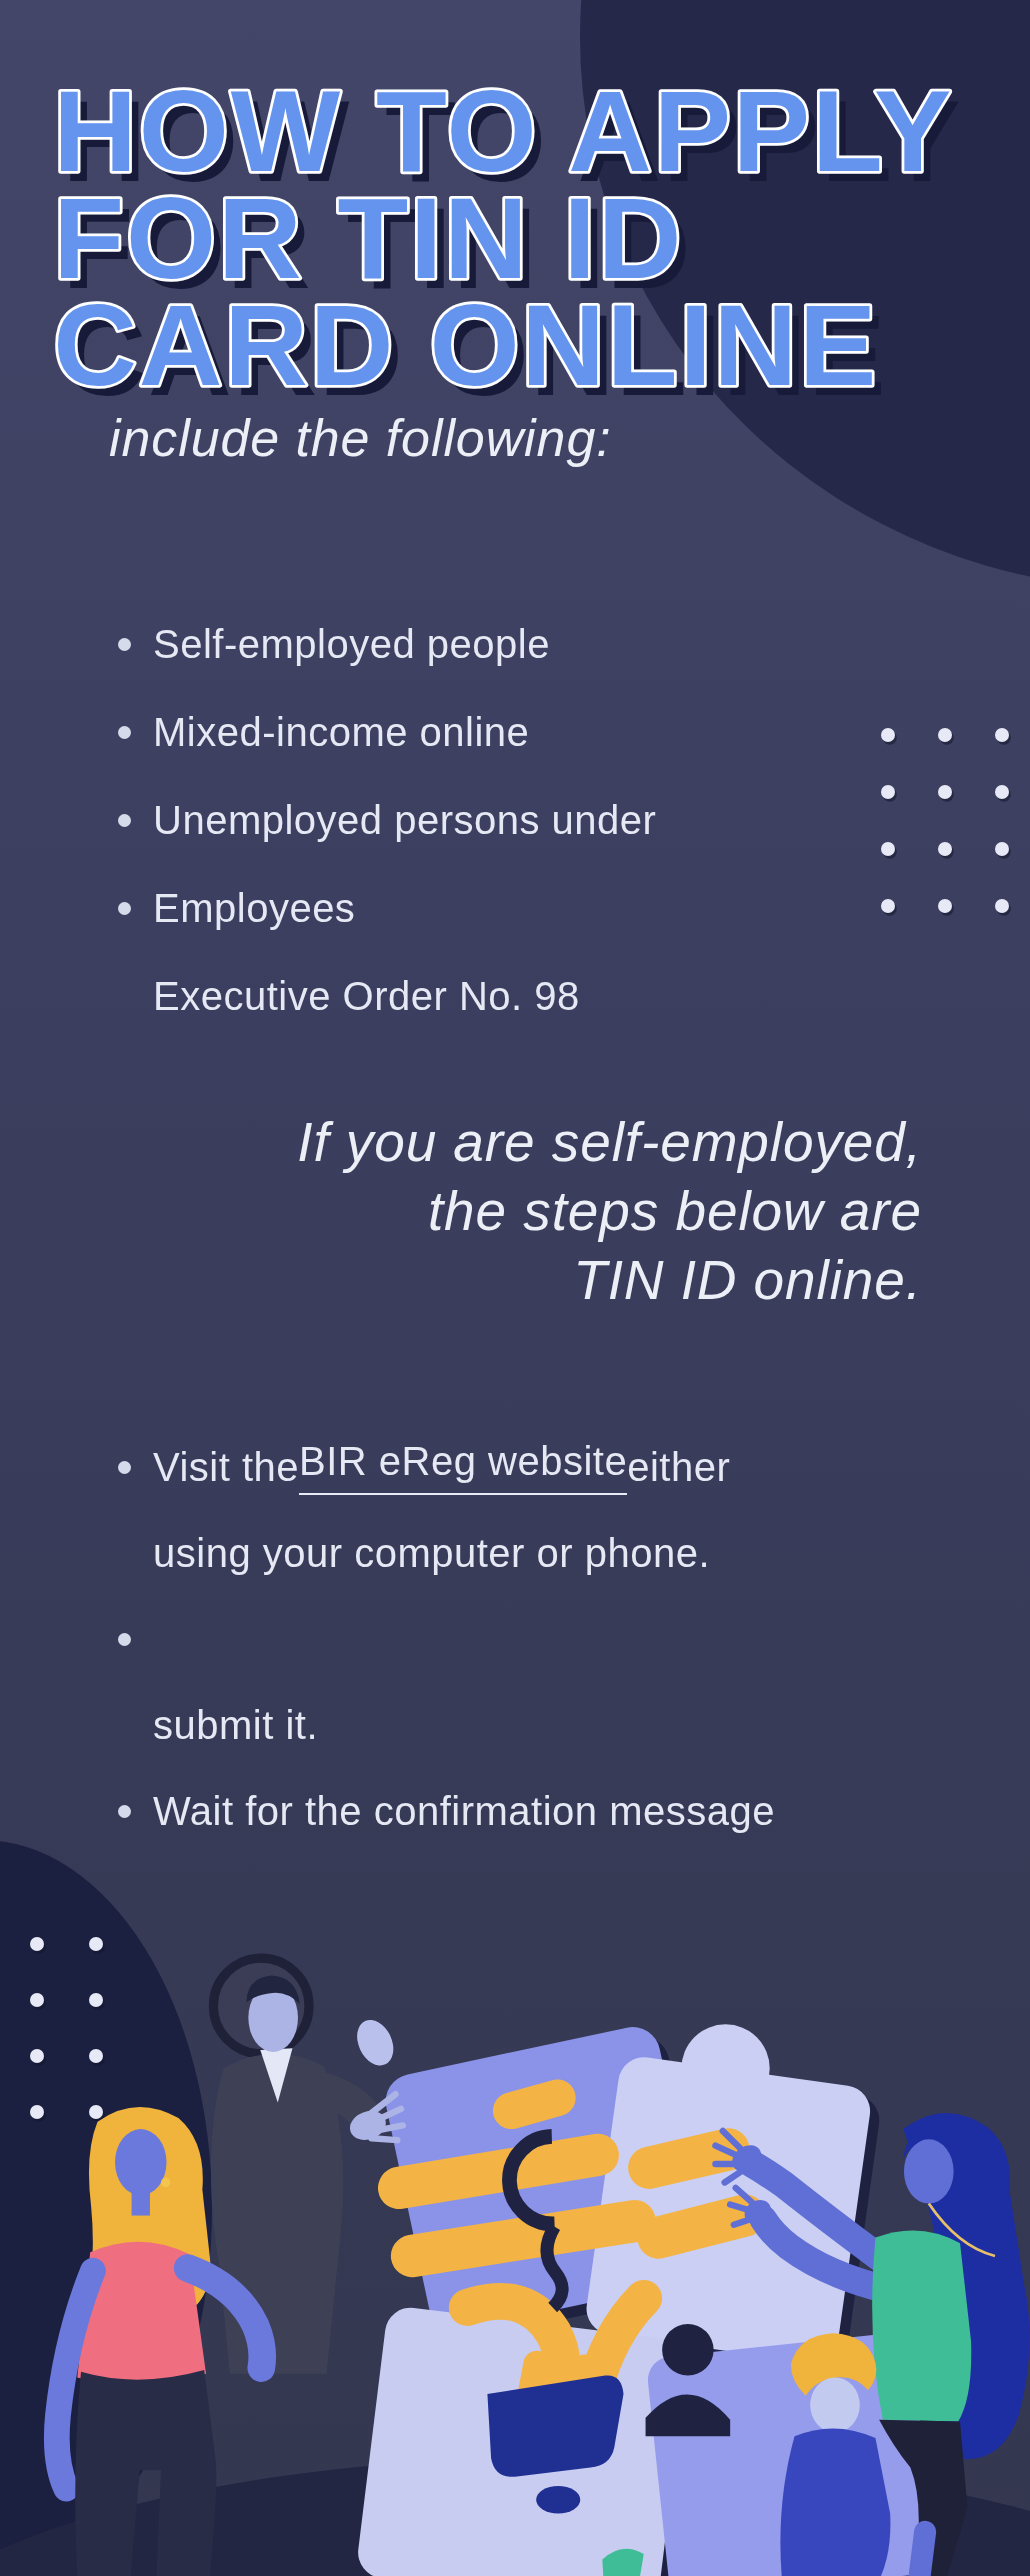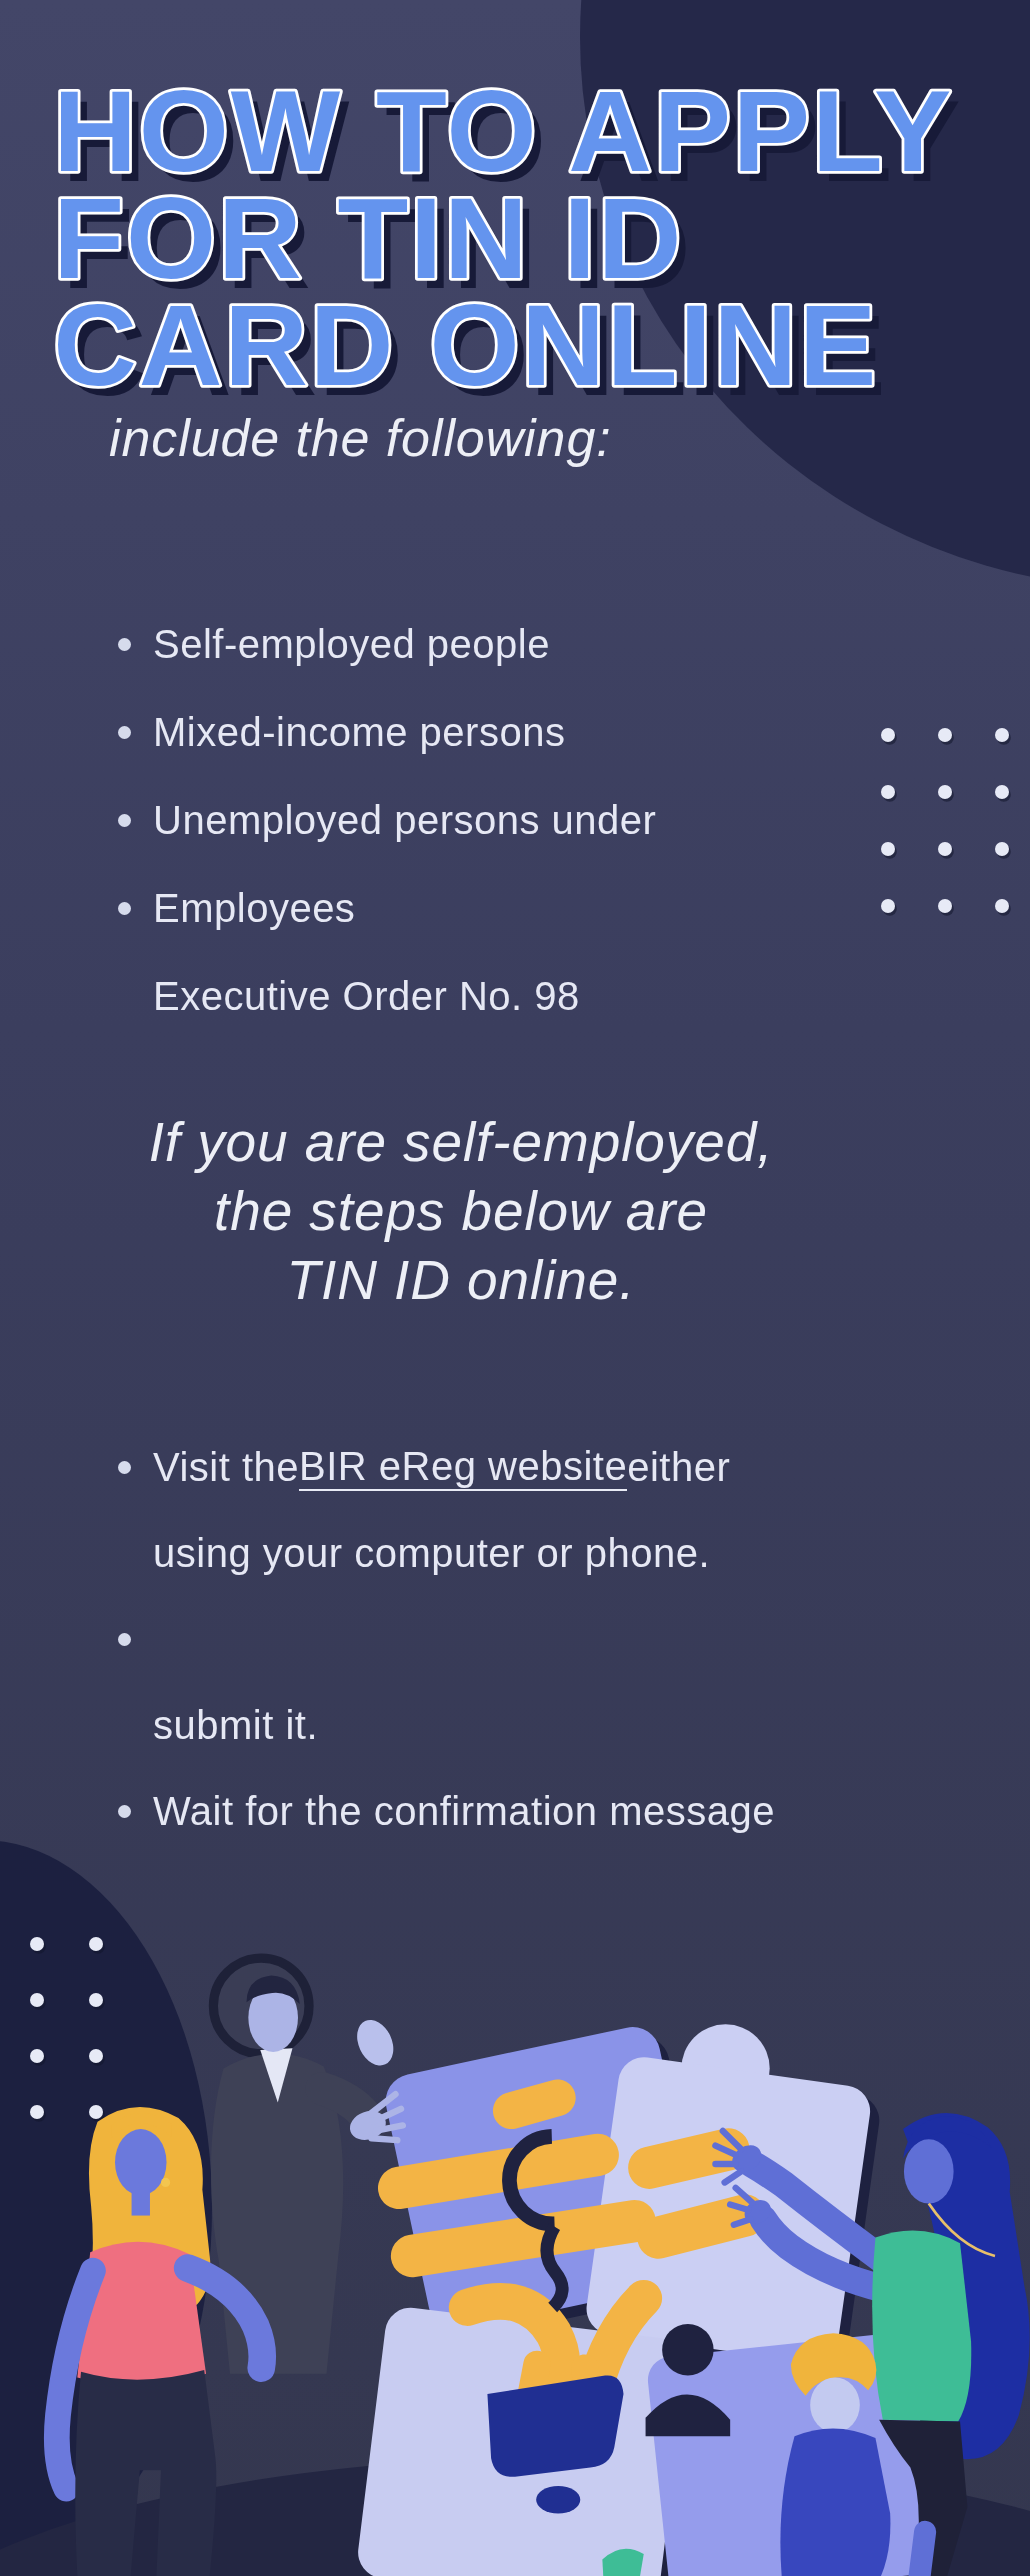--- a/index.html
+++ b/index.html
@@ -13,30 +13,30 @@
   .blob-bl{left:-248px;top:1840px;width:460px;height:736px;background:#1C2040;}
 
   .title-svg{position:absolute;left:0;top:35px;width:1030px;height:368px;}
   .title-svg text{font-family:"Liberation Sans",sans-serif;font-weight:bold;
     font-size:126px;letter-spacing:2px;}
   .t-shadow text{fill:#171A38;}
   .t-main text{fill:#6494EE;stroke:#FFFFFF;stroke-width:6px;paint-order:stroke;stroke-linejoin:round;}
 
   .h-italic{position:absolute;font-style:italic;color:#EDEFF6;}
   .h-who{left:109px;top:405px;font-size:52px;line-height:66px;letter-spacing:0.9px;}
-  .h-steps{left:0;top:1108px;width:922px;text-align:center;font-size:55px;line-height:69px;letter-spacing:0.9px;}
+  .h-steps{left:0;top:1108px;width:922px;text-align:right;font-size:55px;line-height:69px;letter-spacing:0.9px;}
 
   .list{position:absolute;left:118px;color:#E6E8F4;font-size:40px;letter-spacing:0.5px;}
   .list-who{top:600px;}
   .list-steps{top:1424px;}
   .line{position:relative;display:flex;align-items:center;height:88px;padding-left:35px;white-space:nowrap;text-align:center;}
   .list-steps .line{height:86px;}
   .dot-bullet{position:absolute;left:0;top:50%;margin-top:-6.4px;width:13px;height:13px;
     border-radius:50%;background:#D6DBEC;}
-  .link{border-bottom:2.8px solid #E9EBF5;padding-bottom:0;}
+  .link{border-bottom:2.8px solid #E9EBF5;padding-bottom:9px;}
 
   .dots{position:absolute;display:grid;}
   .dots-right{left:881px;top:728px;grid-template-columns:repeat(3,57px);grid-auto-rows:57px;}
   .dots-left{left:30px;top:1937px;grid-template-columns:repeat(2,59px);grid-auto-rows:56px;}
   .dot{width:14px;height:14px;border-radius:50%;background:#E7EAF6;
     box-shadow:1.8px 2.8px 0 rgba(18,21,44,0.55);}
 
   .illu{position:absolute;left:0;top:1822px;width:1030px;height:754px;}
 </style>
 </head>
@@ -62,21 +62,21 @@
   <div>include the following:</div>
 </div>
 
 <div class="list list-who">
   <div class="line">
     <span class="dot-bullet"></span>
     <span>Self-employed people</span>
   </div>
   <div class="line">
     <span class="dot-bullet"></span>
-    <span>Mixed-income persons</span>
+    <span>Mixed-income online</span>
   </div>
   <div class="line">
     <span class="dot-bullet"></span>
     <span>Unemployed persons under</span>
   </div>
   <div class="line">
     <span class="dot-bullet"></span>
     <span>Employees</span>
   </div>
   <div class="line">

